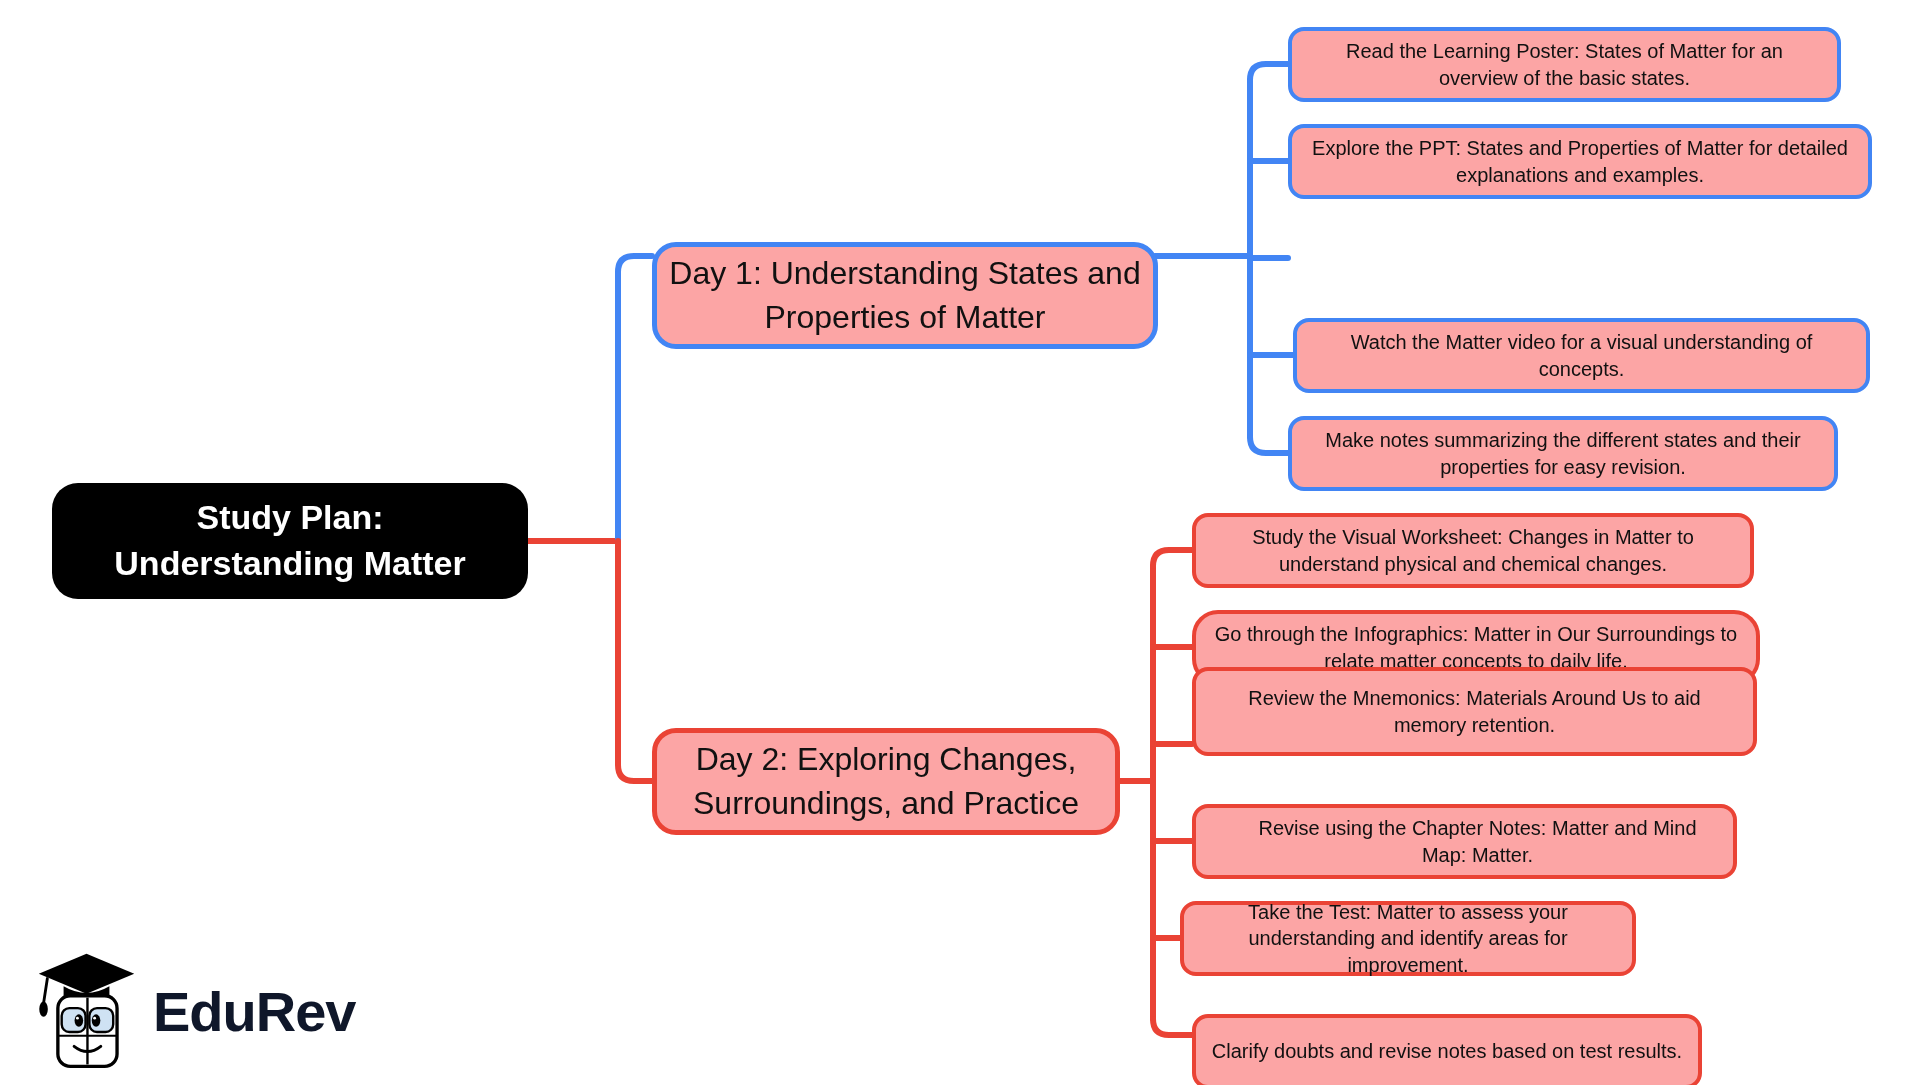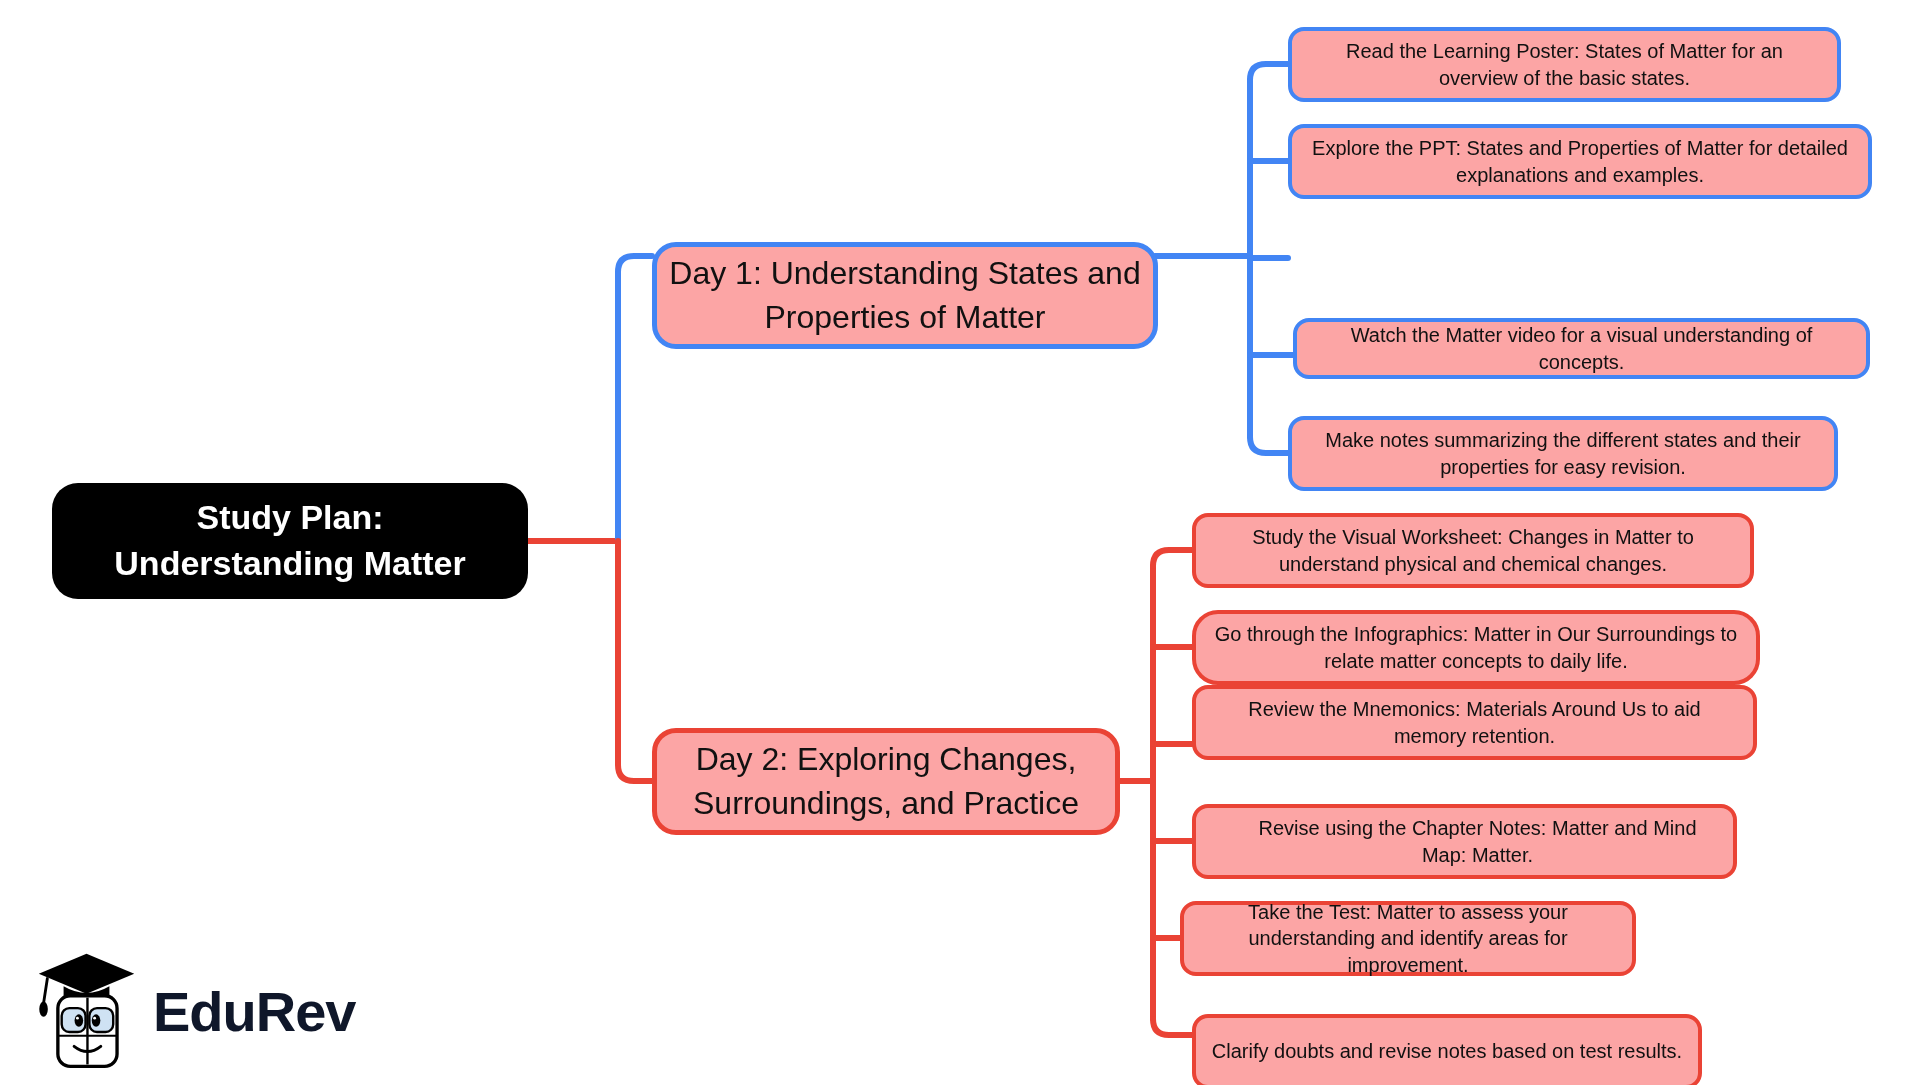--- a/index.html
+++ b/index.html
@@ -102,26 +102,26 @@
   </svg>
 
   <div class="node root" style="left:52px;top:483px;width:476px;height:116px;">Study Plan: Understanding Matter</div>
 
   <div class="node branch blue" style="left:652px;top:203px;width:506px;height:107px;margin-top:39px;">Day 1: Understanding States and Properties of Matter</div>
 
   <div class="node branch red" style="left:652px;top:728px;width:468px;height:107px;">Day 2: Exploring Changes, Surroundings, and Practice</div>
 
   <div class="node leaf blue" style="left:1288px;top:27px;width:553px;height:75px;">Read the Learning Poster: States of Matter for an overview of the basic states.</div>
   <div class="node leaf blue" style="left:1288px;top:124px;width:584px;height:75px;">Explore the PPT: States and Properties of Matter for detailed explanations and examples.</div>
-  <div class="node leaf blue" style="left:1293px;top:318px;width:577px;height:61px;">Watch the Matter video for a visual understanding of concepts.</div>
+  <div class="node leaf blue" style="left:1293px;top:318px;width:577px;height:75px;">Watch the Matter video for a visual understanding of concepts.</div>
   <div class="node leaf blue" style="left:1288px;top:416px;width:550px;height:75px;">Make notes summarizing the different states and their properties for easy revision.</div>
 
   <div class="node leaf red" style="left:1192px;top:513px;width:562px;height:75px;">Study the Visual Worksheet: Changes in Matter to understand physical and chemical changes.</div>
   <div class="node leaf red" style="left:1192px;top:610px;width:568px;height:75px;border-radius:26px;">Go through the Infographics: Matter in Our Surroundings to relate matter concepts to daily life.</div>
-  <div class="node leaf red" style="left:1192px;top:685px;width:565px;height:75px;">Review the Mnemonics: Materials Around Us to aid memory retention.</div>
+  <div class="node leaf red" style="left:1192px;top:667px;width:565px;height:89px;">Review the Mnemonics: Materials Around Us to aid memory retention.</div>
   <div class="node leaf red" style="left:1192px;top:804px;width:545px;height:75px;padding-left:40px;">Revise using the Chapter Notes: Matter and Mind Map: Matter.</div>
   <div class="node leaf red" style="left:1180px;top:901px;width:456px;height:75px;">Take the Test: Matter to assess your understanding and identify areas for improvement.</div>
   <div class="node leaf red" style="left:1192px;top:998px;width:510px;height:75px;margin-top:16px;">Clarify doubts and revise notes based on test results.</div>
 
   <div class="logo">
     <svg width="105" height="126" viewBox="0 0 110 132">
 
       <path d="M14 32 L10 58" stroke="#000" stroke-width="3" fill="none" stroke-linecap="round"></path>
       <ellipse cx="10" cy="64" rx="4.5" ry="8" fill="#000"></ellipse>
 

